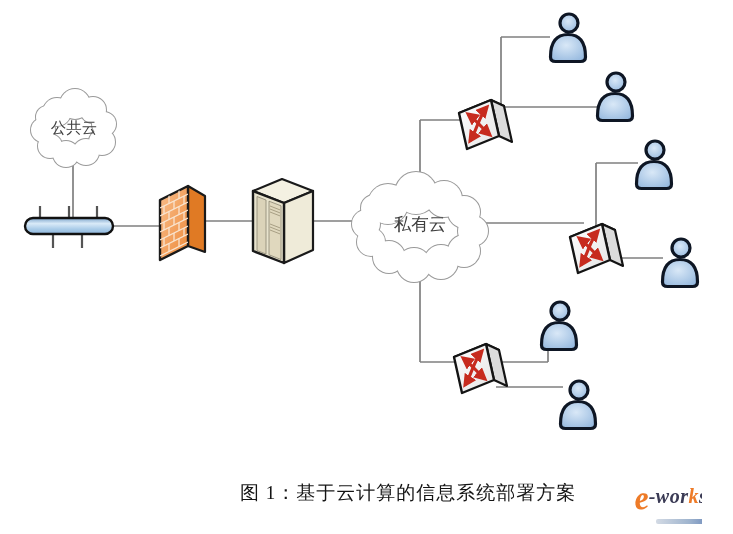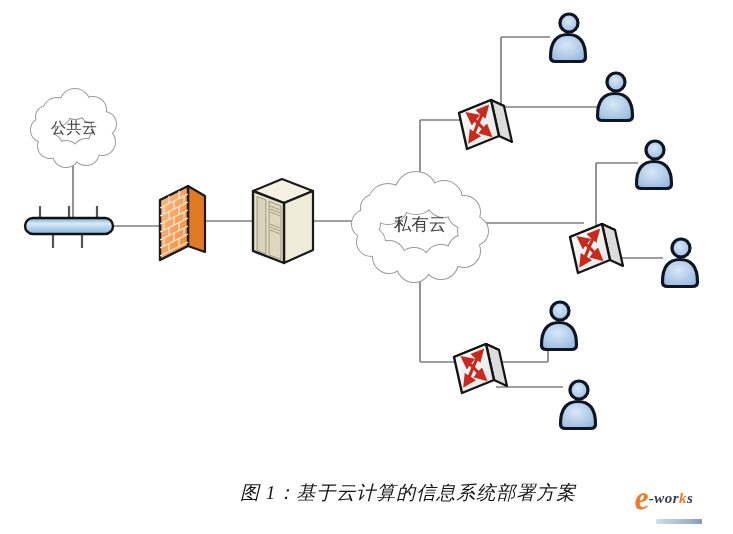--- a/index.html
+++ b/index.html
@@ -4,32 +4,32 @@
 <style>
   html,body{margin:0;padding:0;background:#ffffff;}
   .canvas{
     position:relative;width:702px;height:534px;background:#ffffff;overflow:hidden;
     font-family:"Liberation Serif","DejaVu Serif",serif;
   }
   .diagram-svg{position:absolute;left:0;top:0;}
   .cloud-label{font-family:"Liberation Serif","DejaVu Serif",serif;fill:#3f3f3f;}
   .caption{
     position:absolute;left:212px;top:480px;width:392px;text-align:center;
-    font-size:19px;color:#141414;letter-spacing:1px;white-space:nowrap;font-style:italic;
+    font-size:19px;color:#141414;letter-spacing:1px;white-space:nowrap;
   }
   .logo{
     position:absolute;left:634px;top:482px;width:99px;height:48px;
     font-style:italic;font-weight:bold;
   }
   .logo-row{position:absolute;left:0;top:0;white-space:nowrap;}
   .logo-e{
     font-size:33px;color:#EE7B28;font-family:"Liberation Serif",serif;
     display:inline-block;transform:rotate(-6deg);line-height:1;vertical-align:-6px;
   }
-  .logo-txt{font-size:15px;font-family:"Liberation Serif",serif;letter-spacing:0.5px;}
+  .logo-txt{font-size:20px;font-family:"Liberation Serif",serif;letter-spacing:0.5px;}
   .logo-dark{color:#3B3B55;}
   .logo-orange{color:#EE7B28;}
   .logo-bar{
     position:absolute;left:22px;top:37px;width:74px;height:5px;border-radius:2px;
     background:linear-gradient(to right,#D3DAE4 0%,#9FB4CE 45%,#3D62A8 100%);
   }
 </style>
 </head>
 <body>
 

